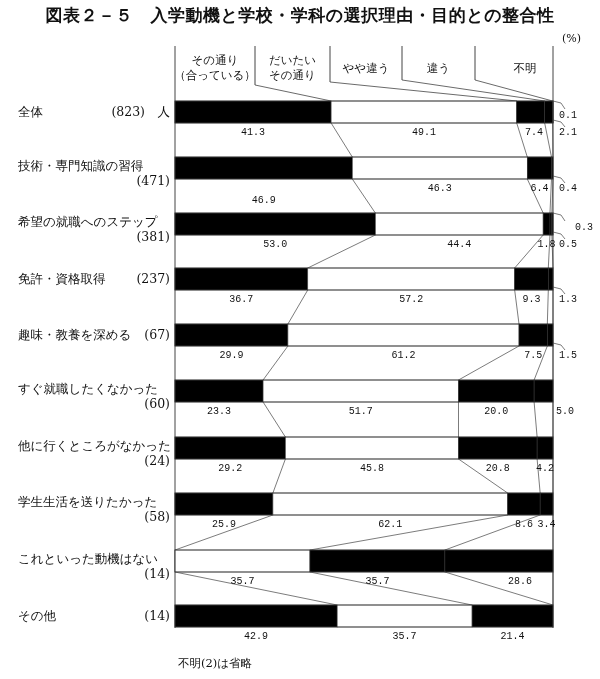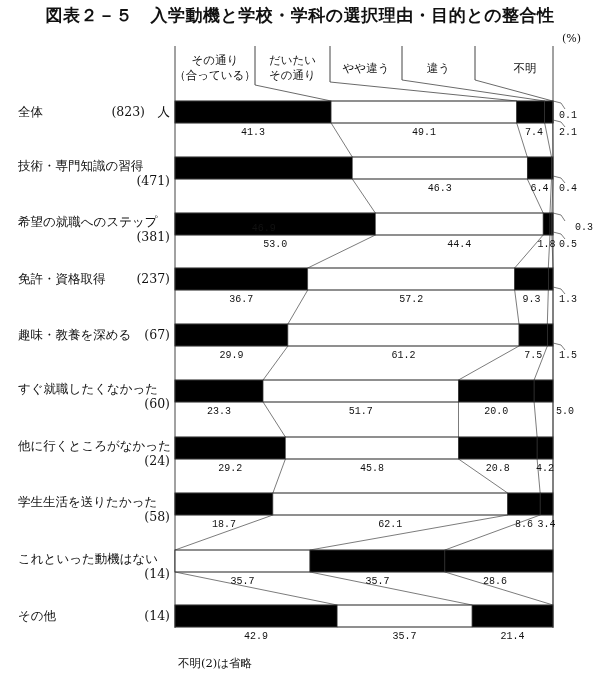--- a/index.html
+++ b/index.html
@@ -149,21 +149,21 @@
 <div id="labels">
     <div class="row-label" style="top: 104px;">全体</div>
     <div class="row-n" style="top: 104px; right: 430px;">(823)　人</div>
     <div class="val" style="left: 253.057px; top: 127px;">41.3</div>
     <div class="val" style="left: 423.913px; top: 127px;">49.1</div>
     <div class="val" style="left: 534px; top: 127px;">7.4</div>
     <div class="val" style="left: 568px; top: 127px;">2.1</div>
     <div class="val" style="left: 568px; top: 110px;">0.1</div>
     <div class="row-label" style="top: 158px;">技術・専門知識の習得</div>
     <div class="row-n" style="top: 173px; right: 430px;">(471)</div>
-    <div class="val" style="left: 263.641px; top: 195px; margin-top: 28px;">46.9</div>
+    <div class="val" style="left: 263.641px; top: 195px;">46.9</div>
     <div class="val" style="left: 439.789px; top: 183px;">46.3</div>
     <div class="val" style="left: 539.392px; top: 183px;">6.4</div>
     <div class="val" style="left: 568px; top: 183px;">0.4</div>
     <div class="row-label" style="top: 214px;">希望の就職へのステップ</div>
     <div class="row-n" style="top: 229px; right: 430px;">(381)</div>
     <div class="val" style="left: 275.17px; top: 239px;">53.0</div>
     <div class="val" style="left: 459.256px; top: 239px;">44.4</div>
     <div class="val" style="left: 546.574px; top: 239px;">1.8</div>
     <div class="val" style="left: 568px; top: 239px;">0.5</div>
     <div class="val" style="left: 568px; top: 222px; margin-left: 16px;">0.3</div>
@@ -186,29 +186,29 @@
     <div class="val" style="left: 496.3px; top: 406px;">20.0</div>
     <div class="val" style="left: 543.55px; top: 406px; padding-left: 43px;">5.0</div>
     <div class="row-label" style="top: 438px;">他に行くところがなかった</div>
     <div class="row-n" style="top: 453px; right: 430px;">(24)</div>
     <div class="val" style="left: 230.188px; top: 463px;">29.2</div>
     <div class="val" style="left: 371.938px; top: 463px;">45.8</div>
     <div class="val" style="left: 497.812px; top: 463px;">20.8</div>
     <div class="val" style="left: 545.062px; top: 463px;">4.2</div>
     <div class="row-label" style="top: 494px;">学生生活を送りたかった</div>
     <div class="row-n" style="top: 509px; right: 430px;">(58)</div>
-    <div class="val" style="left: 223.951px; top: 519px;">18.7</div>
+    <div class="val" style="left: 223.951px; top: 519px;">25.9</div>
     <div class="val" style="left: 390.271px; top: 519px;">62.1</div>
     <div class="val" style="left: 523.894px; top: 519px;">8.6</div>
     <div class="val" style="left: 546.574px; top: 519px;">3.4</div>
     <div class="row-label" style="top: 551px;">これといった動機はない</div>
     <div class="row-n" style="top: 566px; right: 430px;">(14)</div>
     <div class="val" style="left: 242.473px; top: 576px;">35.7</div>
     <div class="val" style="left: 377.419px; top: 576px;">35.7</div>
-    <div class="val" style="left: 495px; top: 576px; text-align: center;">28.6</div>
+    <div class="val" style="left: 520px; top: 576px; text-align: center;">28.6</div>
     <div class="row-label" style="top: 608px;">その他</div>
     <div class="row-n" style="top: 608px; right: 430px;">(14)</div>
     <div class="val" style="left: 256.081px; top: 631px;">42.9</div>
     <div class="val" style="left: 404.635px; top: 631px;">35.7</div>
     <div class="val" style="left: 512.554px; top: 631px;">21.4</div>
   </div>
 
 <div class="note">不明(2)は省略</div>
 
 </body></html>

